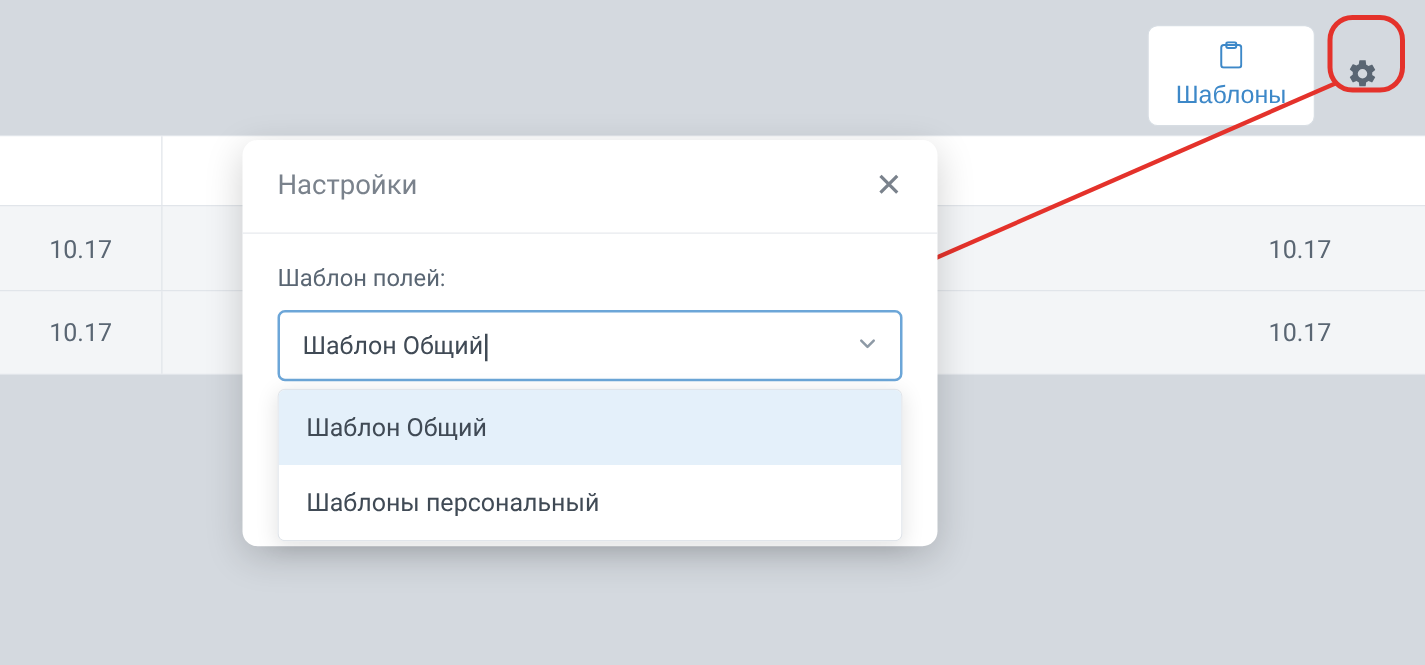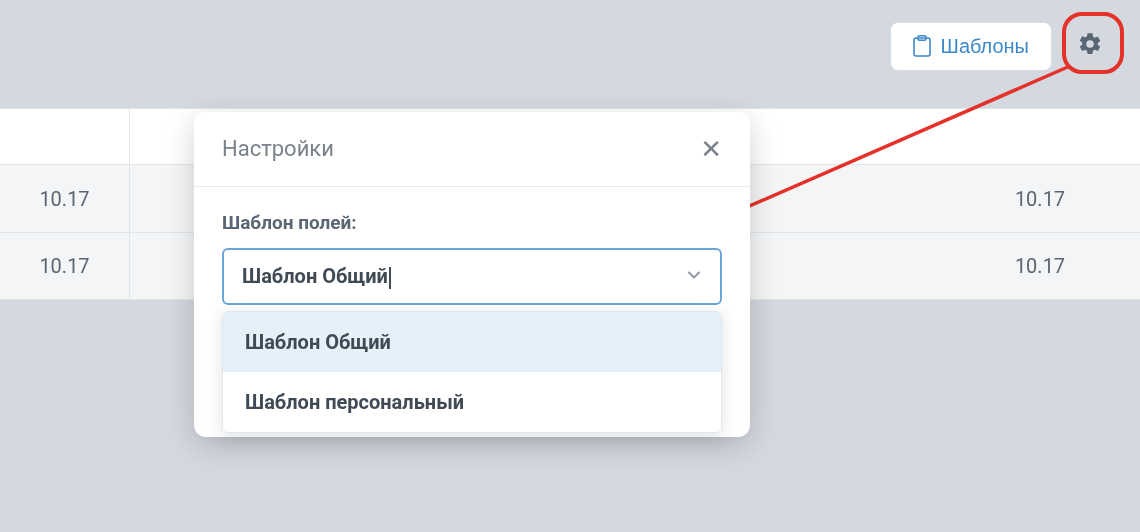--- a/index.html
+++ b/index.html
@@ -4,21 +4,21 @@
   <style>
     * { box-sizing: border-box; margin: 0; padding: 0; }
     html, body { width: 1140px; height: 532px; font-family: -apple-system, BlinkMacSystemFont, 'Segoe UI', Roboto, sans-serif; }
     body { background: #d4d9df; position: relative; overflow: hidden; }
 
     
     .top-bar { position: absolute; top: 20px; right: 24px; display: flex; gap: 12px; align-items: center; }
     .templates-btn {
       display: flex; align-items: center; gap: 10px;
       background: #fff; border: 1px solid #d7dde3; border-radius: 8px;
-      padding: 12px 22px; font-size: 20px; color: #3d88c8; cursor: pointer;
+      padding: 12px 22px; font-size: 20px; color: #3d88c8; cursor: pointer; flex-direction: column;
     }
     .clipboard-icon { width: 18px; height: 22px; display: inline-block; }
     .gear-btn {
       width: 52px; height: 52px; display: flex; align-items: center; justify-content: center;
       background: transparent; cursor: pointer;
     }
     .gear-btn svg { fill: #5a6673; }
     .gear-highlight {
       position: absolute; top: 12px; right: 16px; width: 62px; height: 62px;
       border: 4px solid #e4322b; border-radius: 20px; pointer-events: none;
@@ -42,21 +42,21 @@
       position: absolute; top: 112px; left: 194px; width: 556px;
       background: #fff; border-radius: 12px; box-shadow: 0 8px 30px rgba(0,0,0,0.18);
       z-index: 10;
     }
     .modal-header {
       display: flex; justify-content: space-between; align-items: flex-start;
       padding: 24px 28px; border-bottom: 1px solid #e7eaee;
     }
     .modal-title { font-size: 22px; color: #7a828c; }
     .close-icon { font-size: 26px; color: #7a828c; cursor: pointer; line-height: 1; }
-    .modal-body { padding: 24px 28px 0 28px; font-weight: bold; }
+    .modal-body { padding: 24px 28px 0 28px; }
     .field-label { font-size: 19px; color: #5a6673; margin-bottom: 14px; }
     .select-input {
       display: flex; align-items: center; justify-content: space-between;
       border: 2px solid #6ca6d8; border-radius: 6px; padding: 14px 18px;
       font-size: 20px; color: #404a55; cursor: text;
     }
     .select-input .caret { color: #8e9aa6; }
     .text-cursor { border-right: 2px solid #404a55; padding-right: 0; display:inline-block; height: 22px; vertical-align: middle; margin-left: 1px;}
     .dropdown {
       margin-top: 6px; border: 1px solid #e1e5ea; border-radius: 6px; overflow: hidden;
@@ -132,16 +132,16 @@
         <span>Шаблон Общий</span><span class="text-cursor"></span>
       </span>
       <span class="caret">
         <svg width="16" height="16" viewBox="0 0 16 16">
             <path d="M3 5.5 L8 10.5 L13 5.5" fill="none" stroke="#8e9aa6" stroke-width="2" stroke-linecap="round" stroke-linejoin="round"></path>
           </svg>
       </span>
     </div>
     <div class="dropdown">
       <div class="option selected">Шаблон Общий</div>
-      <div class="option">Шаблон персональный</div>
+      <div class="option">Шаблоны персональный</div>
     </div>
   </div>
 </div>
 
 </body></html>

